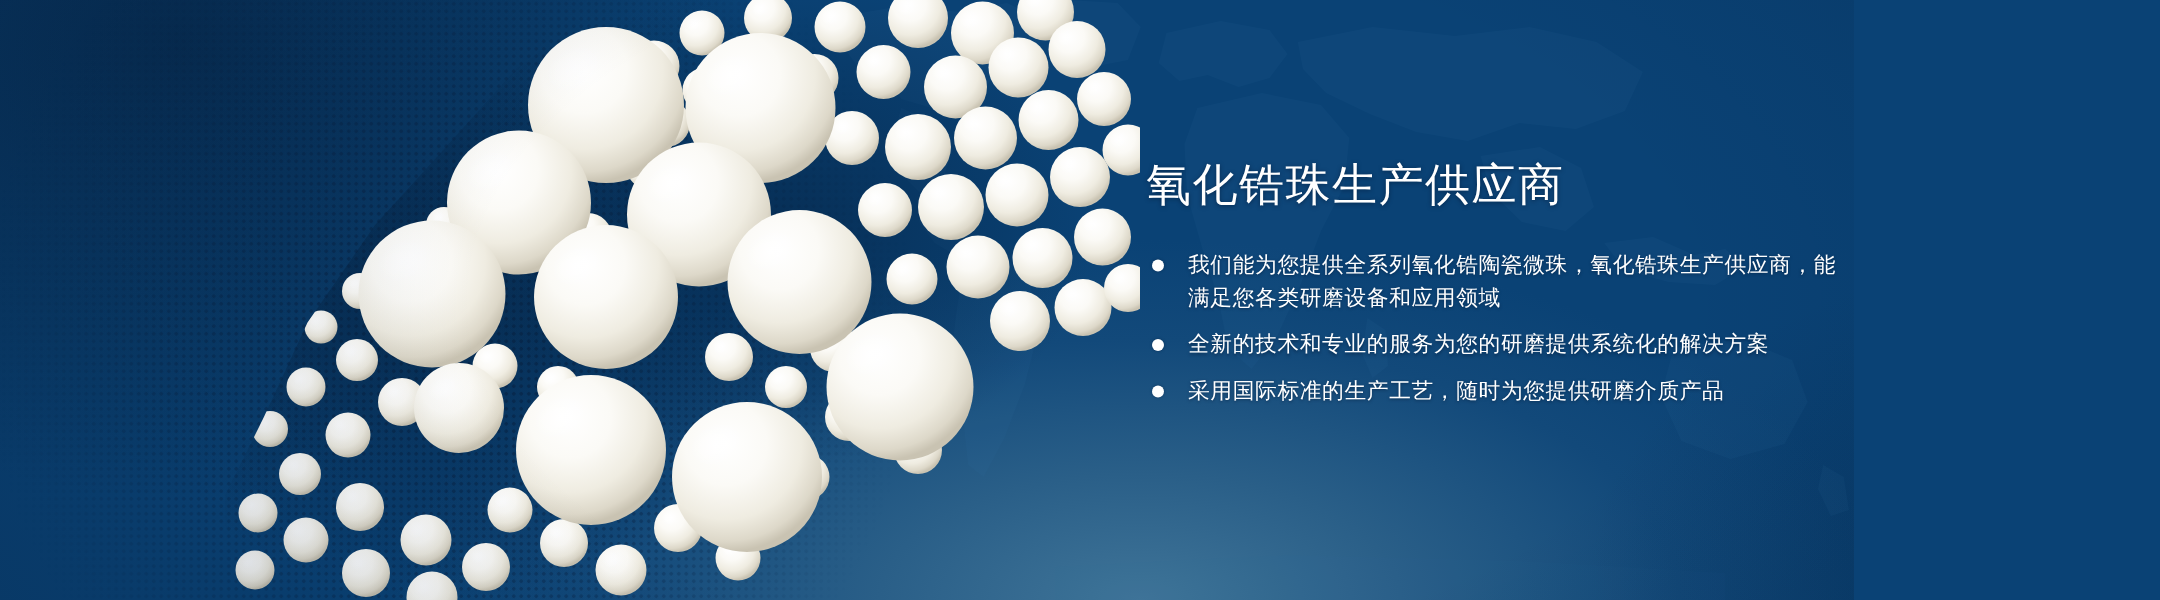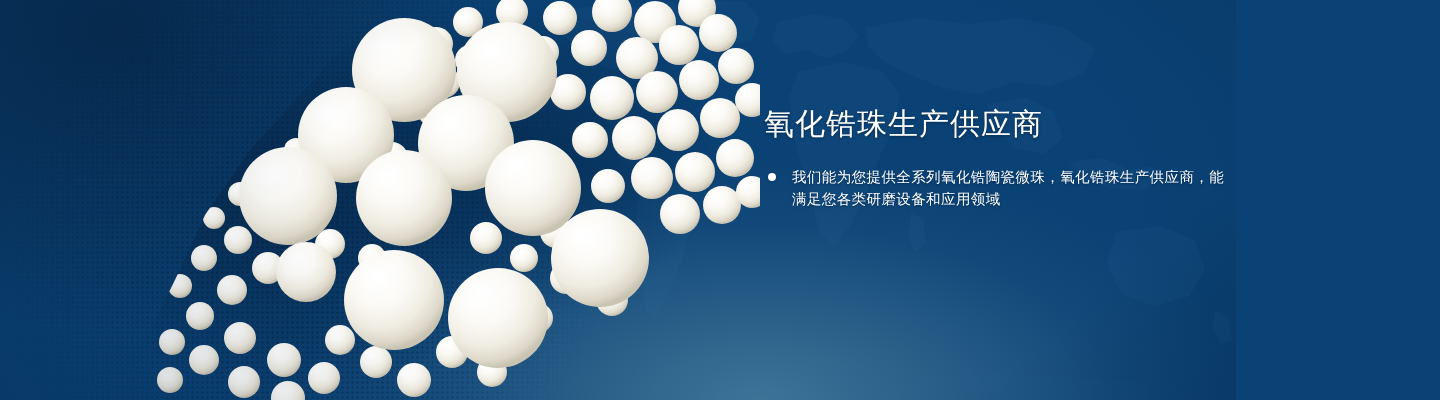--- a/index.html
+++ b/index.html
@@ -378,16 +378,24 @@
 
   <div class="bg-vignette"></div>
 
   <div class="copy">
     <h1 class="headline">氧化锆珠生产供应商</h1>
     <ul class="bullets">
       <li class="bullet-item">
         <span class="bullet-dot"></span>
         <span>我们能为您提供全系列氧化锆陶瓷微珠，氧化锆珠生产供应商，能满足您各类研磨设备和应用领域</span>
       </li>
+      <li class="bullet-item">
+        <span class="bullet-dot"></span>
+        <span>全新的技术和专业的服务为您的研磨提供系统化的解决方案</span>
+      </li>
+      <li class="bullet-item">
+        <span class="bullet-dot"></span>
+        <span>采用国际标准的生产工艺，随时为您提供研磨介质产品</span>
+      </li>
     </ul>
   </div>
 
 </div>
 
 </body></html>

